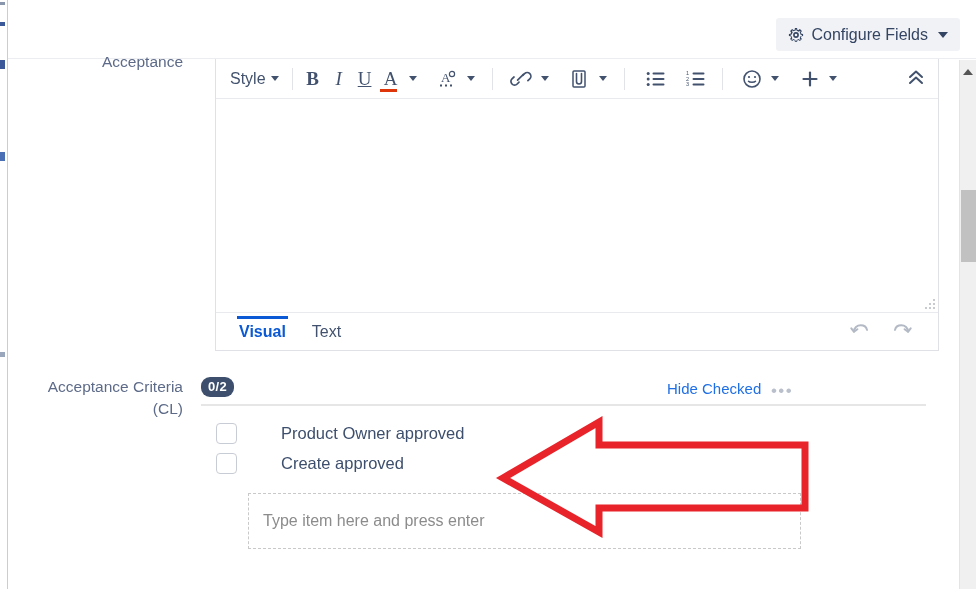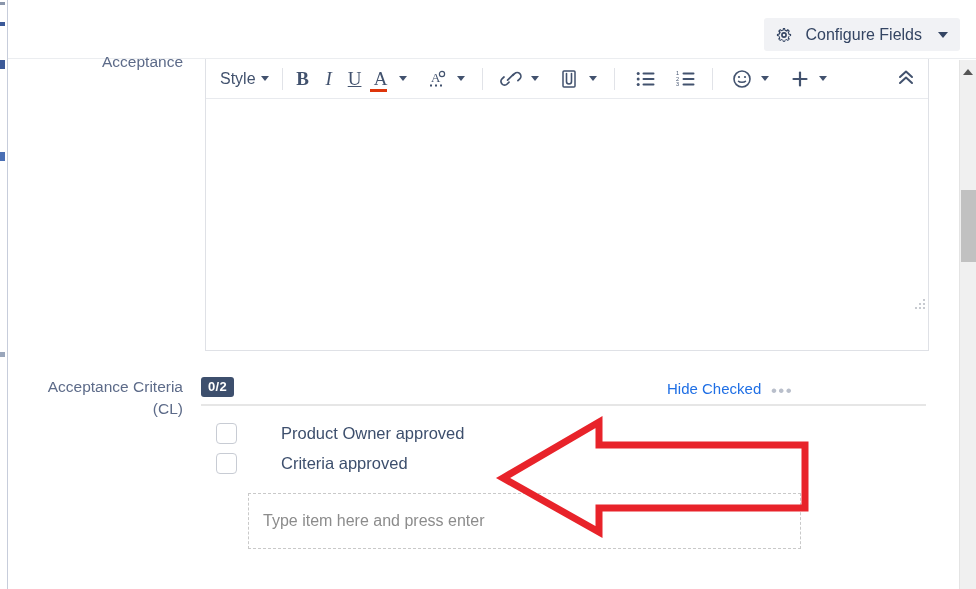--- a/index.html
+++ b/index.html
@@ -42,21 +42,21 @@
     border-bottom: 1px solid #ebedf0;
   }
   .page-title {
     position: absolute; left: 20px; top: 17px;
     font-size: 23px; color: #253858; font-weight: 400;
     letter-spacing: -0.1px;
   }
   .configure-btn {
     position: absolute; right: 16px; top: 18px;
     height: 33px;
-    display: flex; align-items: center; gap: 14px;
+    display: flex; align-items: center; gap: 8px;
     padding: 0 12px;
     background: #f1f2f5;
     border: none; border-radius: 3px;
     color: #344563; font-size: 16px;
     font-family: "Liberation Sans", sans-serif;
     cursor: pointer;
   }
   .configure-btn .gear { display: block; width: 16px; height: 16px; }
   .caret-tri {
     width: 0; height: 0;
@@ -102,21 +102,21 @@
     overflow: hidden;
     line-height: 10px;
   }
   .label-acceptance {
     left: 0; top: 376px; width: 183px;
     line-height: 22px;
   }
 
   
   .editor {
-    position: absolute; left: 205px; top: 59px;
+    position: absolute; left: 215px; top: 59px;
     width: 724px; height: 292px;
     background: #ffffff;
     border: 1px solid #dfe1e6;
     border-top: none;
   }
   .toolbar {
     position: relative;
     height: 40px;
     display: flex; align-items: center;
     padding-left: 8px;
@@ -194,21 +194,21 @@
     color: #b3bac5;
   }
 
   
   .cl-badge {
     position: absolute; left: 201px; top: 377px;
     background: #3d4f6d;
     color: #ffffff;
     font-size: 13px; font-weight: bold;
     padding: 2px 7px 3px 7px;
-    border-radius: 3px;
+    border-radius: 9px;
     letter-spacing: 0.3px;
   }
   .cl-hide-checked {
     position: absolute; left: 667px; top: 380px;
     color: #1f6fe5; font-size: 15px; cursor: pointer;
   }
   .cl-dots {
     position: absolute; left: 771px; top: 381px;
     color: #b9bfcb; font-size: 17px; letter-spacing: 1.4px;
     cursor: pointer;
@@ -417,39 +417,54 @@
           <rect x="9" y="1" width="2" height="2"></rect>
           <rect x="9" y="5" width="2" height="2"></rect>
             <rect x="5" y="5" width="2" height="2"></rect>
           <rect x="9" y="9" width="2" height="2"></rect>
             <rect x="5" y="9" width="2" height="2"></rect>
             <rect x="1" y="9" width="2" height="2"></rect>
         </g>
       </svg>
     </div>
 
+    <div class="editor-footer">
+      <div class="etab active">Visual</div>
+      <div class="etab">Text</div>
+
+      <div class="undo-redo">
+        <svg width="22" height="20" viewBox="0 0 22 20">
+          <path d="M5 11.5c0-3.6 3-6.2 6.7-6.2 3.4 0 5.8 2.2 6.3 4.6" fill="none" stroke="#b3bac5" stroke-width="2" stroke-linecap="round"></path>
+          <path d="M2.3 8.3L5 11.8l3.4-2.6" fill="none" stroke="#b3bac5" stroke-width="2" stroke-linecap="round" stroke-linejoin="round"></path>
+        </svg>
+        <svg width="22" height="20" viewBox="0 0 22 20">
+          <path d="M17 11.5c0-3.6-3-6.2-6.7-6.2-3.4 0-5.8 2.2-6.3 4.6" fill="none" stroke="#b3bac5" stroke-width="2" stroke-linecap="round"></path>
+          <path d="M19.7 8.3L17 11.8l-3.4-2.6" fill="none" stroke="#b3bac5" stroke-width="2" stroke-linecap="round" stroke-linejoin="round"></path>
+        </svg>
+      </div>
+    </div>
   </div>
 
   <div class="field-label label-acceptance">
     <div>Acceptance Criteria</div>
     <div>(CL)</div>
   </div>
 
   <div class="cl-badge">0/2</div>
   <div class="cl-hide-checked">Hide Checked</div>
   <div class="cl-dots">•••</div>
   <div class="cl-divider"></div>
 
   <div class="cl-row r1">
     <div class="cl-check"></div>
     <div class="cl-text">Product Owner approved</div>
   </div>
   <div class="cl-row r2">
     <div class="cl-check"></div>
-    <div class="cl-text">Criteria approved</div>
+    <div class="cl-text">Create approved</div>
   </div>
 
   <input class="cl-input" type="text" placeholder="Type item here and press enter" style="">
 
 
   <svg class="annot-arrow" viewBox="0 0 320 130">
     <polygon points="8,66 104,10 104,33 310,33 310,96 104,96 104,120" fill="none" stroke="#e8232a" stroke-width="7" stroke-linejoin="miter"></polygon>
   </svg>
 
   <div class="scrollbar">

